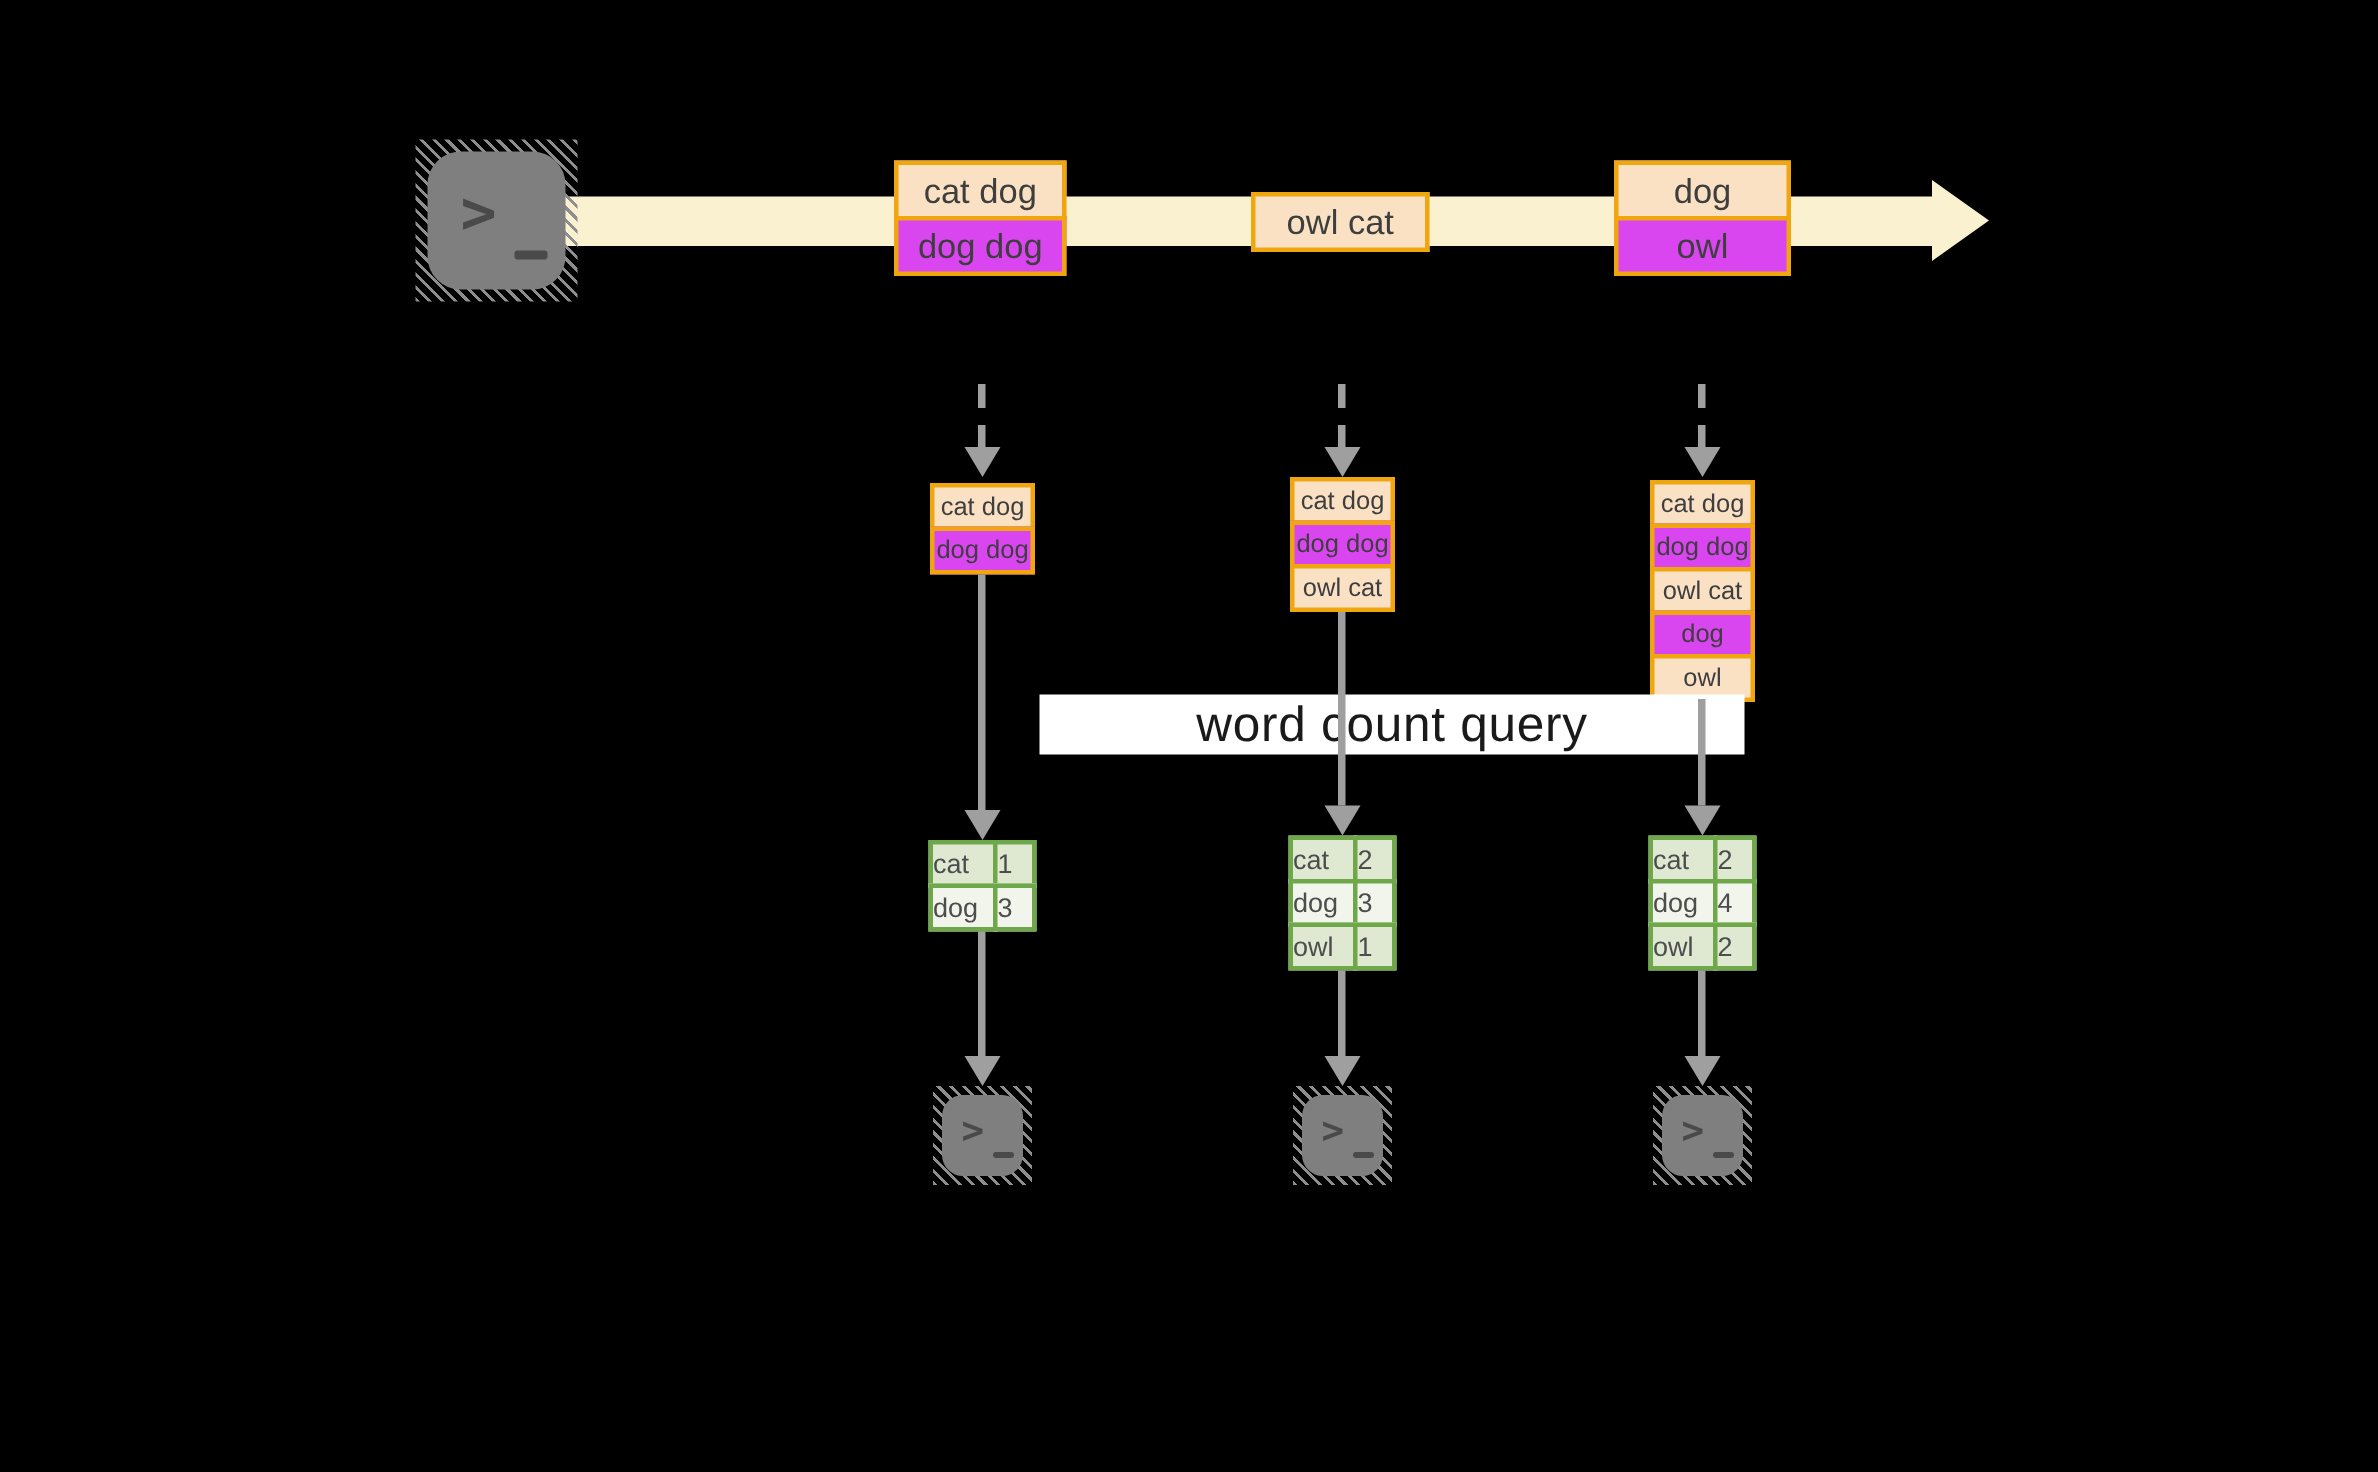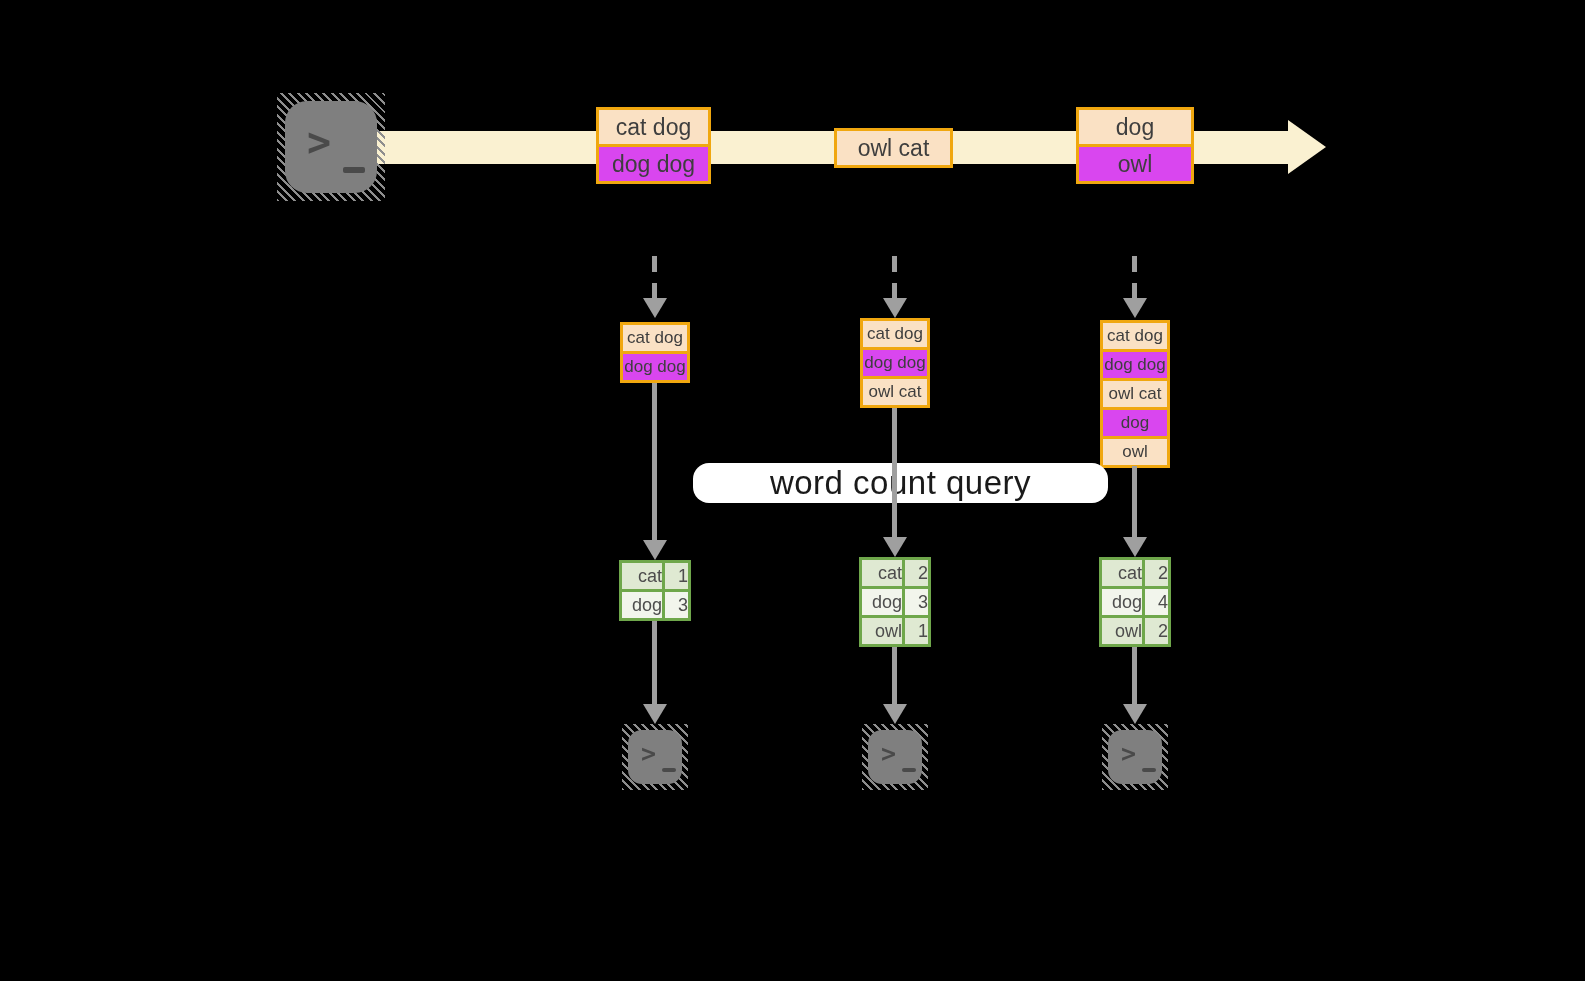--- a/index.html
+++ b/index.html
@@ -55,34 +55,34 @@
   }
   .ahead{
     width:0;height:0;z-index:6;
     border-left:12px solid transparent;
     border-right:12px solid transparent;
     border-top:20px solid #9f9f9f;
   }
 
   
   .query-label{
-    left:693px;top:463px;width:415px;height:40px;
+    left:693px;top:463px;width:470px;height:40px;
     background:#ffffff;z-index:5;
     text-align:center;line-height:40px;
-    font-size:33px;color:#1a1a1a;letter-spacing:0.5px;border-radius:16px;
+    font-size:33px;color:#1a1a1a;letter-spacing:0.5px;
   }
 
   
   .tbl{z-index:4;}
   .tbl-row{display:flex;height:32px;}
   .tbl-row + .tbl-row{margin-top:-3px;}
   .tbl-cell{
     box-sizing:border-box;height:32px;
     border:3px solid #6fa74b;
-    text-align:right;font-size:18px;line-height:26px;color:#4d4d4d;
+    text-align:left;font-size:18px;line-height:26px;color:#4d4d4d;
   }
   .tbl-word{width:46px;}
   .tbl-num{width:29px;margin-left:-3px;}
   .g-dark{background:#dfe9d2;}
   .g-light{background:#f2f5ec;}
 
   
   .term{
     z-index:2;
     background:repeating-linear-gradient(45deg,#8e8e8e 0 2px,transparent 2px 6px);

